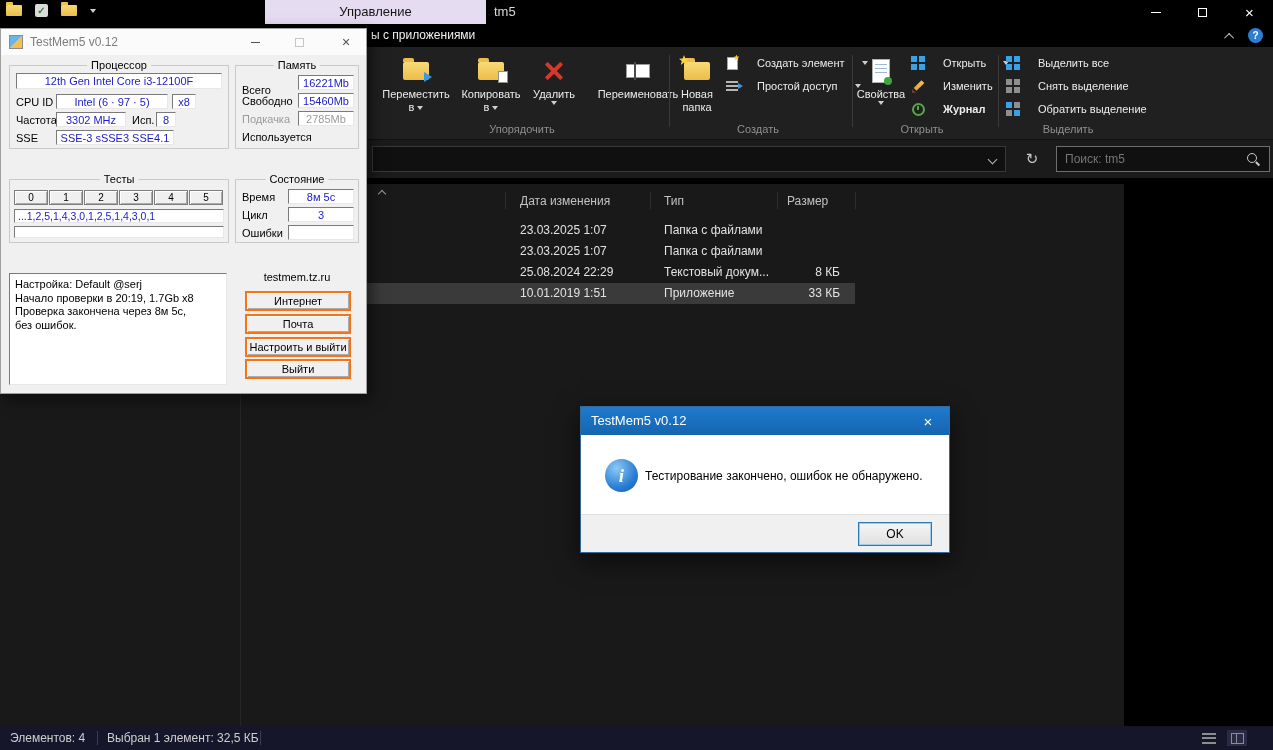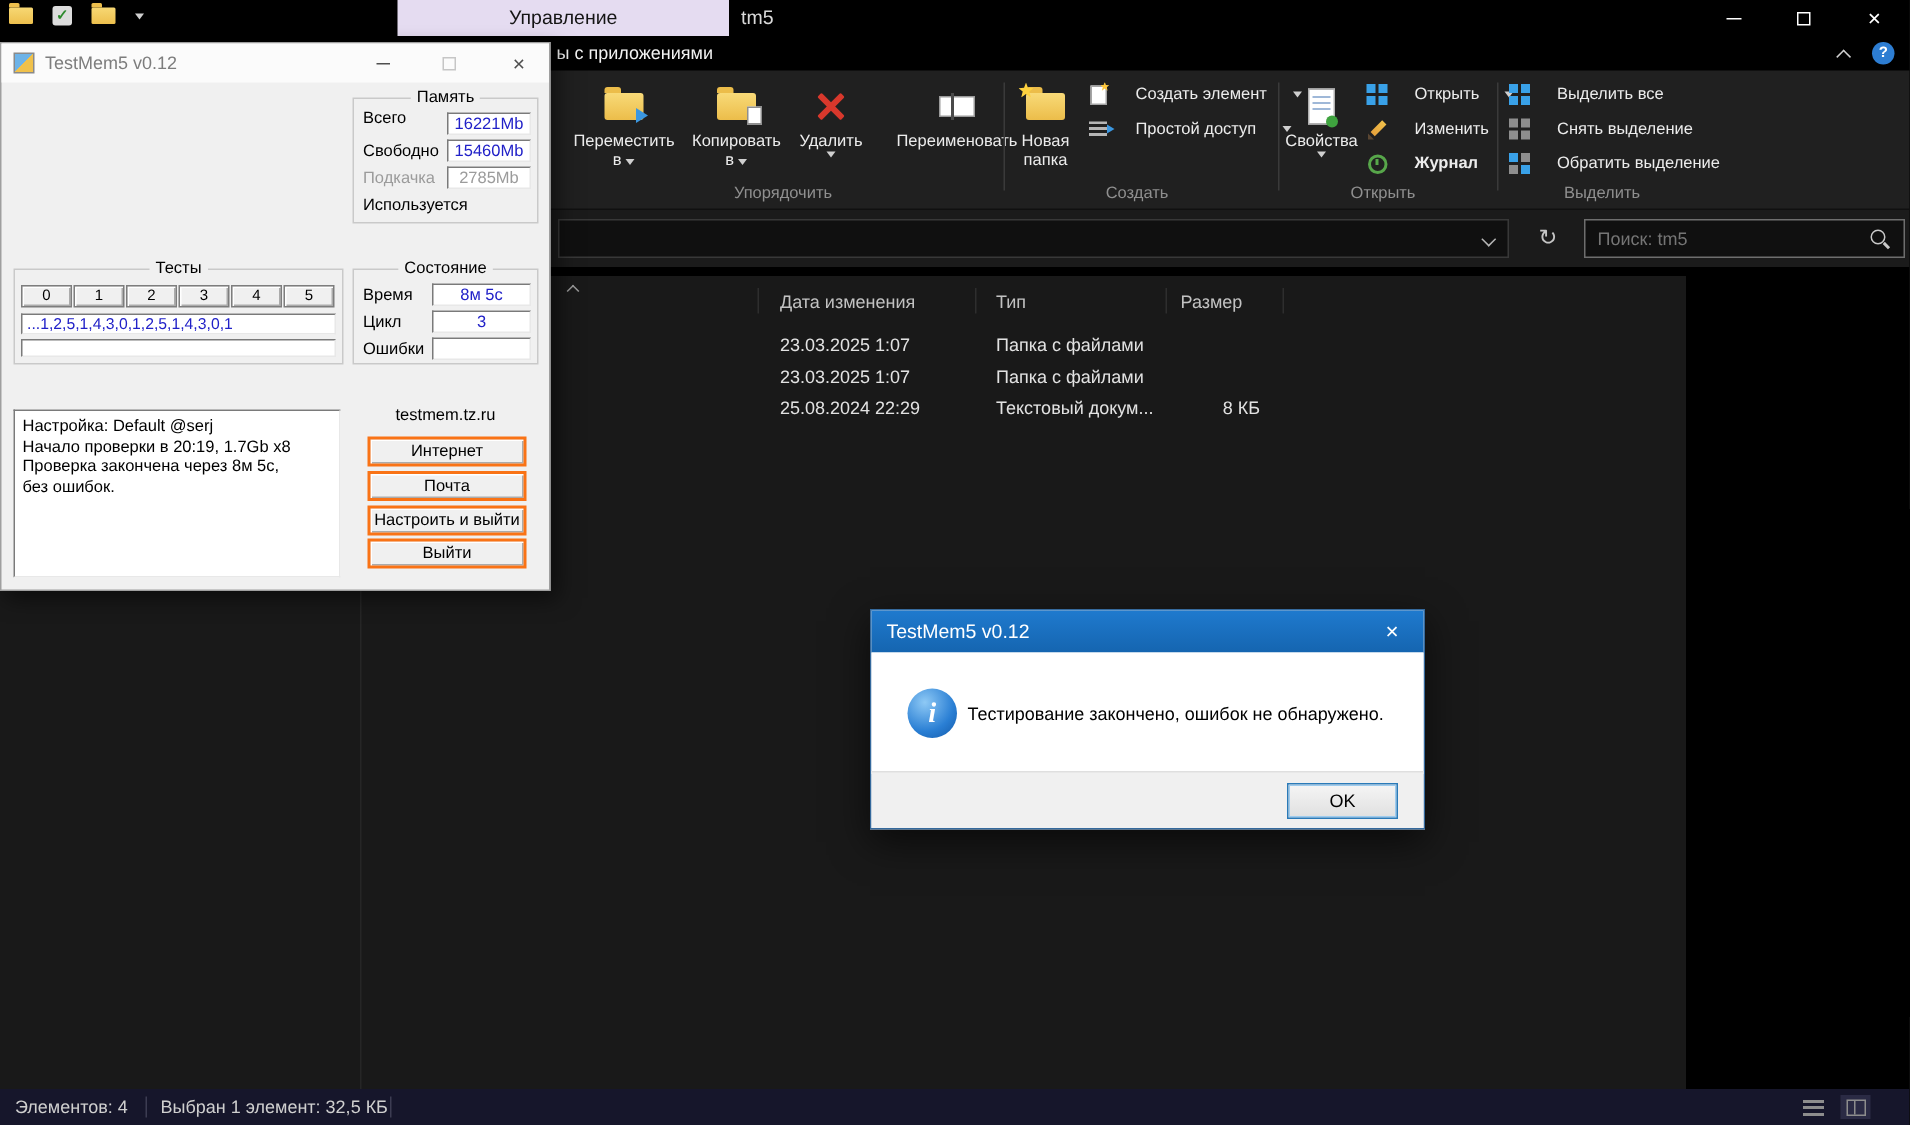--- a/index.html
+++ b/index.html
@@ -130,21 +130,21 @@
 
   .fld { position:absolute; background:#fff; border:1px solid #7a7a7a; border-right-color:#e8e8e8; border-bottom-color:#e8e8e8; color:#2121c8; font-size:11px; display:flex; align-items:center; justify-content:center; white-space:nowrap; overflow:hidden; }
   .lbl { position:absolute; font-size:11px; white-space:nowrap; }
   .lbl.gray, .fld.gray { color:#9b9b9b; }
 
   #tm-cpuname { left:6px; top:7px; width:206px; height:16px; }
   #l-cpuid { left:6px; top:30px; } #tm-cpuid { left:46px; top:28px; width:112px; height:15px; } #tm-x8 { left:162px; top:28px; width:24px; height:15px; }
   #l-freq { left:6px; top:48px; } #tm-freq { left:46px; top:46px; width:70px; height:15px; } #l-usp { left:122px; top:48px; } #tm-threads { left:146px; top:46px; width:20px; height:15px; }
   #l-sse { left:6px; top:66px; } #tm-sse { left:46px; top:64px; width:118px; height:15px; }
 
-  #l-total { left:6px; top:7px; } #tm-total { left:62px; top:9px; width:56px; height:15px; }
+  #l-total { left:6px; top:18px; } #tm-total { left:62px; top:9px; width:56px; height:15px; }
   #l-free { left:6px; top:29px; } #tm-free { left:62px; top:27px; width:56px; height:15px; }
   #l-swap { left:6px; top:47px; } #tm-swap { left:62px; top:45px; width:56px; height:15px; }
   #l-used { left:6px; top:65px; }
 
   .tbtn { position:absolute; top:10px; width:34px; height:15px; background:#f0f0f0; border:1px solid #7d7d7d; box-shadow:inset 1px 1px 0 #fff, inset -1px -1px 0 #ababab; font-size:10px; display:flex; align-items:center; justify-content:center; }
   #tb0{left:4px;} #tb1{left:39px;} #tb2{left:74px;} #tb3{left:109px;} #tb4{left:144px;} #tb5{left:179px;}
   #tm-seq { left:4px; top:29px; width:210px; height:14px; font-size:10.5px; justify-content:flex-start; padding-left:3px; }
   #tm-prog { position:absolute; left:4px; top:46px; width:210px; height:12px; background:#fff; border:1px solid #7a7a7a; border-right-color:#e8e8e8; border-bottom-color:#e8e8e8; }
 
   #l-time { left:6px; top:11px; } #tm-time { left:52px; top:9px; width:66px; height:15px; }
@@ -363,20 +363,25 @@
       <div class="frow">
         <span class="c-date">23.03.2025 1:07</span>
         <span class="c-type">Папка с файлами</span>
         <span class="c-size"></span>
       </div>
       <div class="frow">
         <span class="c-date">25.08.2024 22:29</span>
         <span class="c-type">Текстовый докум...</span>
         <span class="c-size">8 КБ</span>
       </div>
+      <div class="frow selected">
+        <span class="c-date">10.01.2019 1:51</span>
+        <span class="c-type">Приложение</span>
+        <span class="c-size">33 КБ</span>
+      </div>
     </div>
   </div>
 
   <div class="status-bar">
     <span class="sb-text" id="sb-count">Элементов: 4</span>
     <span class="sb-div" style="left:97px;"></span>
     <span class="sb-text" id="sb-sel">Выбран 1 элемент: 32,5 КБ</span>
     <span class="sb-div" style="left:260px;"></span>
     <div class="sb-views">
       <span class="sb-view">
@@ -396,20 +401,33 @@
           <span class="tm-glyph-min"></span>
         </span>
       <span class="tm-cap" id="tm-max">
           <span class="tm-glyph-max"></span>
         </span>
       <span class="tm-cap" id="tm-close">
           <span class="tm-glyph-x">×</span>
         </span>
     </div>
 
+    <div class="grp" id="g-proc">
+      <span class="grp-label">Процессор</span>
+      <div class="fld" id="tm-cpuname">12th Gen Intel Core i3-12100F</div>
+      <span class="lbl" id="l-cpuid">CPU ID</span>
+      <div class="fld" id="tm-cpuid">Intel (6 · 97 · 5)</div>
+      <div class="fld" id="tm-x8">x8</div>
+      <span class="lbl" id="l-freq">Частота</span>
+      <div class="fld" id="tm-freq">3302 MHz</div>
+      <span class="lbl" id="l-usp">Исп.</span>
+      <div class="fld" id="tm-threads">8</div>
+      <span class="lbl" id="l-sse">SSE</span>
+      <div class="fld" id="tm-sse">SSE-3 sSSE3 SSE4.1</div>
+    </div>
 
     <div class="grp" id="g-mem">
       <span class="grp-label">Память</span>
       <span class="lbl" id="l-total">Всего</span>
       <div class="fld" id="tm-total">16221Mb</div>
       <span class="lbl" id="l-free">Свободно</span>
       <div class="fld" id="tm-free">15460Mb</div>
       <span class="lbl gray" id="l-swap">Подкачка</span>
       <div class="fld gray" id="tm-swap">2785Mb</div>
       <span class="lbl" id="l-used">Используется</span>

